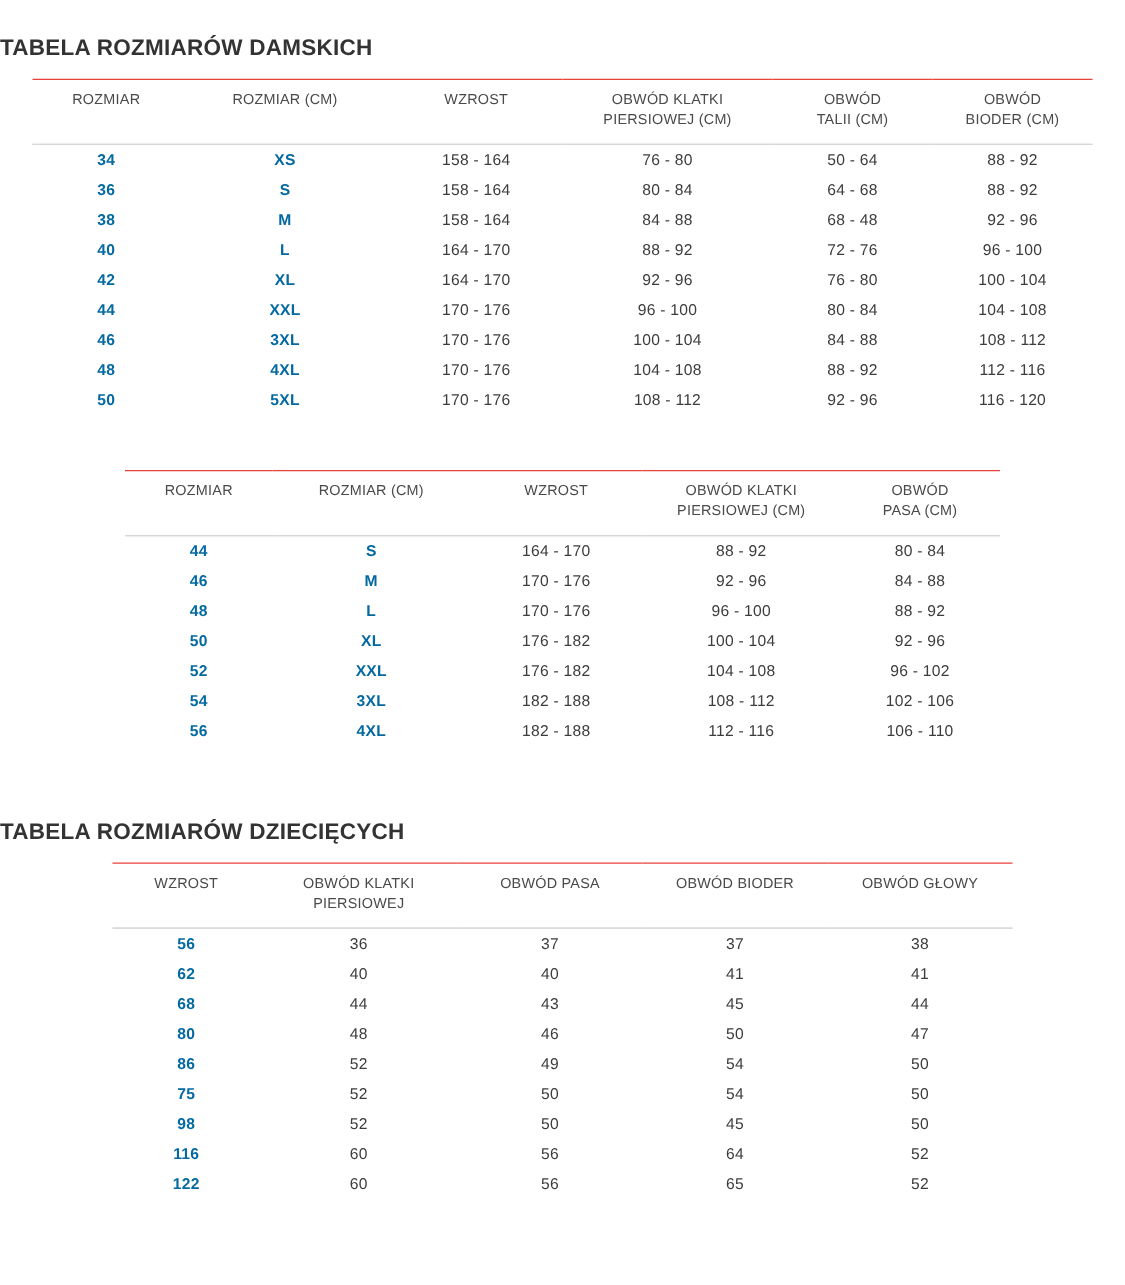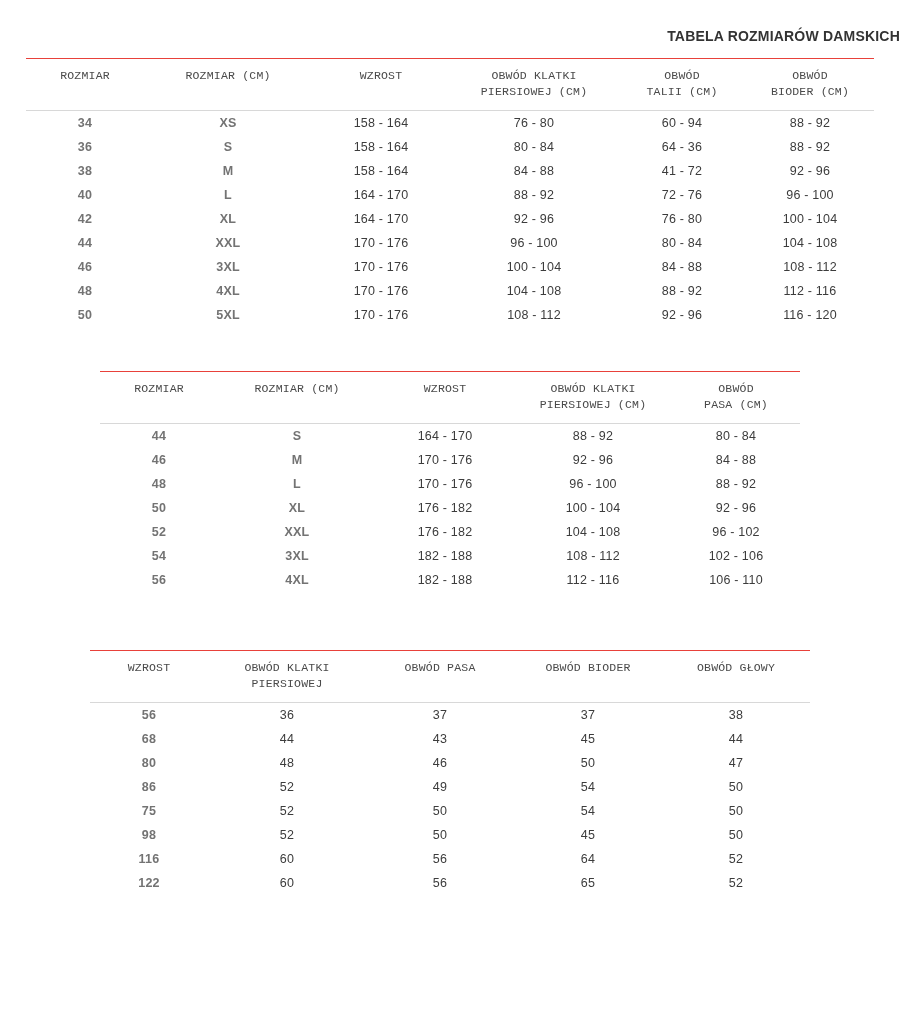--- a/index.html
+++ b/index.html
@@ -16,22 +16,22 @@
   }
   .page {
     width: 900px;
     box-sizing: border-box;
     padding: 28px 0 0 0;
   }
   .table-block {
     margin: 0 auto;
   }
   .table-title {
-    text-align: right;
-    font-size: 14px;
+    text-align: left;
+    font-size: 18px;
     font-weight: bold;
     letter-spacing: 0.2px;
     color: #333333;
     margin-bottom: 14px;
   }
   table {
     border-collapse: collapse;
     margin: 0 auto;
     table-layout: fixed;
   }
@@ -43,32 +43,31 @@
     font-size: 11.5px;
     font-weight: normal;
     color: #4a4a4a;
     text-align: center;
     padding: 9px 4px 11px 4px;
     vertical-align: top;
     line-height: 1.35;
     border-top: 1.6px solid #e8413a;
     border-bottom: 1px solid #d8d8d8;
     letter-spacing: 0.2px;
-    font-family: Liberation Mono, monospace;
   }
   tbody td {
     font-size: 12.5px;
     text-align: center;
     padding: 5px 4px;
     color: #3c3c3c;
     letter-spacing: 0.2px;
   }
   tbody td.b {
     font-weight: bold;
-    color: #737373;
+    color: #0369a1;
   }
   .gap-1 { height: 44px; }
   .gap-2 { height: 58px; }
   .hdr-line { display: block; }
 </style>
 </head>
 <body>
 
 <div class="page">
 
@@ -102,37 +101,37 @@
             <span class="hdr-line">BIODER (CM)</span>
           </th>
         </tr>
       </thead>
       <tbody>
           <tr>
             <td class="b">34</td>
             <td class="b">XS</td>
             <td>158 - 164</td>
             <td>76 - 80</td>
-            <td>60 - 94</td>
+            <td>50 - 64</td>
             <td>88 - 92</td>
           </tr>
           <tr>
             <td class="b">36</td>
             <td class="b">S</td>
             <td>158 - 164</td>
             <td>80 - 84</td>
-            <td>64 - 36</td>
+            <td>64 - 68</td>
             <td>88 - 92</td>
           </tr>
           <tr>
             <td class="b">38</td>
             <td class="b">M</td>
             <td>158 - 164</td>
             <td>84 - 88</td>
-            <td>41 - 72</td>
+            <td>68 - 48</td>
             <td>92 - 96</td>
           </tr>
           <tr>
             <td class="b">40</td>
             <td class="b">L</td>
             <td>164 - 170</td>
             <td>88 - 92</td>
             <td>72 - 76</td>
             <td>96 - 100</td>
           </tr>
@@ -258,20 +257,21 @@
             <td>112 - 116</td>
             <td>106 - 110</td>
           </tr>
         </tbody>
     </table>
   </div>
 
   <div class="gap-2"></div>
 
   <div class="table-block">
+    <div class="table-title">TABELA ROZMIARÓW DZIECIĘCYCH</div>
     <table class="kids">
       <thead>
         <tr>
           <th style="width:110px">
             <span class="hdr-line">WZROST</span>
             <span class="hdr-line"></span>
           </th>
           <th style="width:150px">
             <span class="hdr-line">OBWÓD KLATKI</span>
             <span class="hdr-line">PIERSIOWEJ</span>
@@ -292,20 +292,27 @@
       </thead>
       <tbody>
           <tr>
             <td class="b">56</td>
             <td>36</td>
             <td>37</td>
             <td>37</td>
             <td>38</td>
           </tr>
           <tr>
+            <td class="b">62</td>
+            <td>40</td>
+            <td>40</td>
+            <td>41</td>
+            <td>41</td>
+          </tr>
+          <tr>
             <td class="b">68</td>
             <td>44</td>
             <td>43</td>
             <td>45</td>
             <td>44</td>
           </tr>
           <tr>
             <td class="b">80</td>
             <td>48</td>
             <td>46</td>

